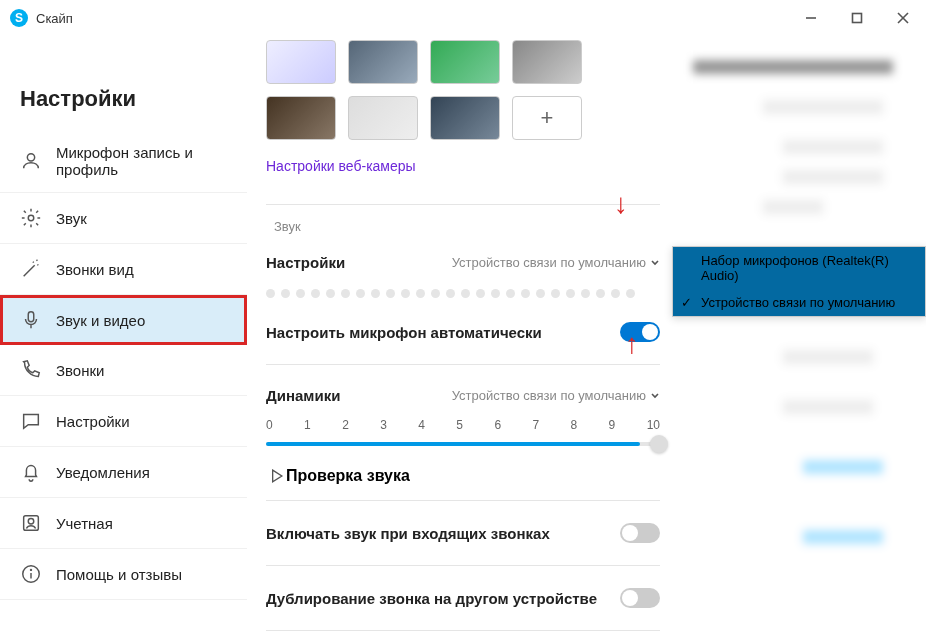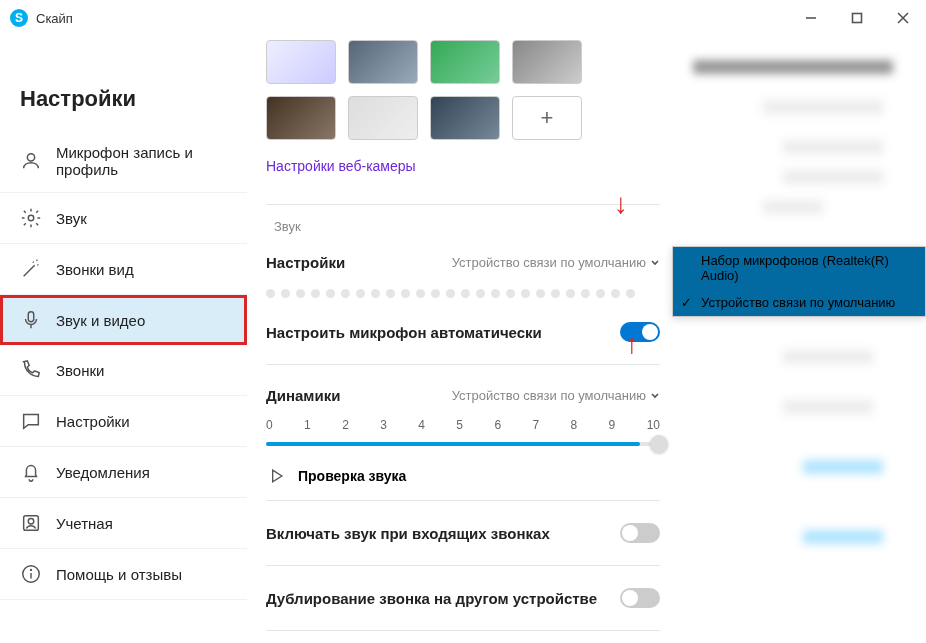--- a/index.html
+++ b/index.html
@@ -41,21 +41,21 @@
 .toggle.off { background: #ccc; }
 .toggle-knob { width: 16px; height: 16px; background: #fff; border-radius: 50%; position: absolute; top: 2px; }
 .toggle.on .toggle-knob { right: 2px; }
 .toggle.off .toggle-knob { left: 2px; }
 
 .slider-labels { display: flex; justify-content: space-between; font-size: 12px; color: #666; margin: 4px 0; }
 .slider-track { position: relative; height: 4px; background: #e5e5e5; border-radius: 2px; margin: 10px 0 20px 0; }
 .slider-fill { position: absolute; height: 100%; background: #0099e6; border-radius: 2px; width: 95%; }
 .slider-thumb { position: absolute; right: -8px; top: -7px; width: 18px; height: 18px; background: #ddd; border-radius: 50%; box-shadow: 0 1px 3px rgba(0,0,0,0.2); }
 
-.test-sound { display: flex; align-items: center; gap: 12px; font-size: 14px; font-weight: 600; margin: 14px 0; cursor: pointer; }
+.test-sound { display: flex; align-items: center; gap: 0; font-size: 16px; font-weight: 600; margin: 14px 0; cursor: pointer; }
 
 .arrow-red { position: absolute; color: #d92626; font-size: 28px; line-height: 1; }
 
 .dropdown-menu { position: absolute; background: #0369a1; border: 1px solid #ccc; box-shadow: 0 2px 8px rgba(0,0,0,0.15); min-width: 250px; z-index: 10; }
 .dropdown-option { padding: 6px 10px 6px 28px; font-size: 13px; cursor: pointer; position: relative; }
 .dropdown-option.checked::before { content: "✓"; position: absolute; left: 8px; }
 
 .bg-blur { position: absolute; left: 683px; top: 0; width: 243px; height: 643px; filter: blur(4px); opacity: 0.5; background: #fff; z-index: -1; }
 .bg-blur-bar { position:absolute; height:14px; background:#ddd; border-radius:2px; }
 

